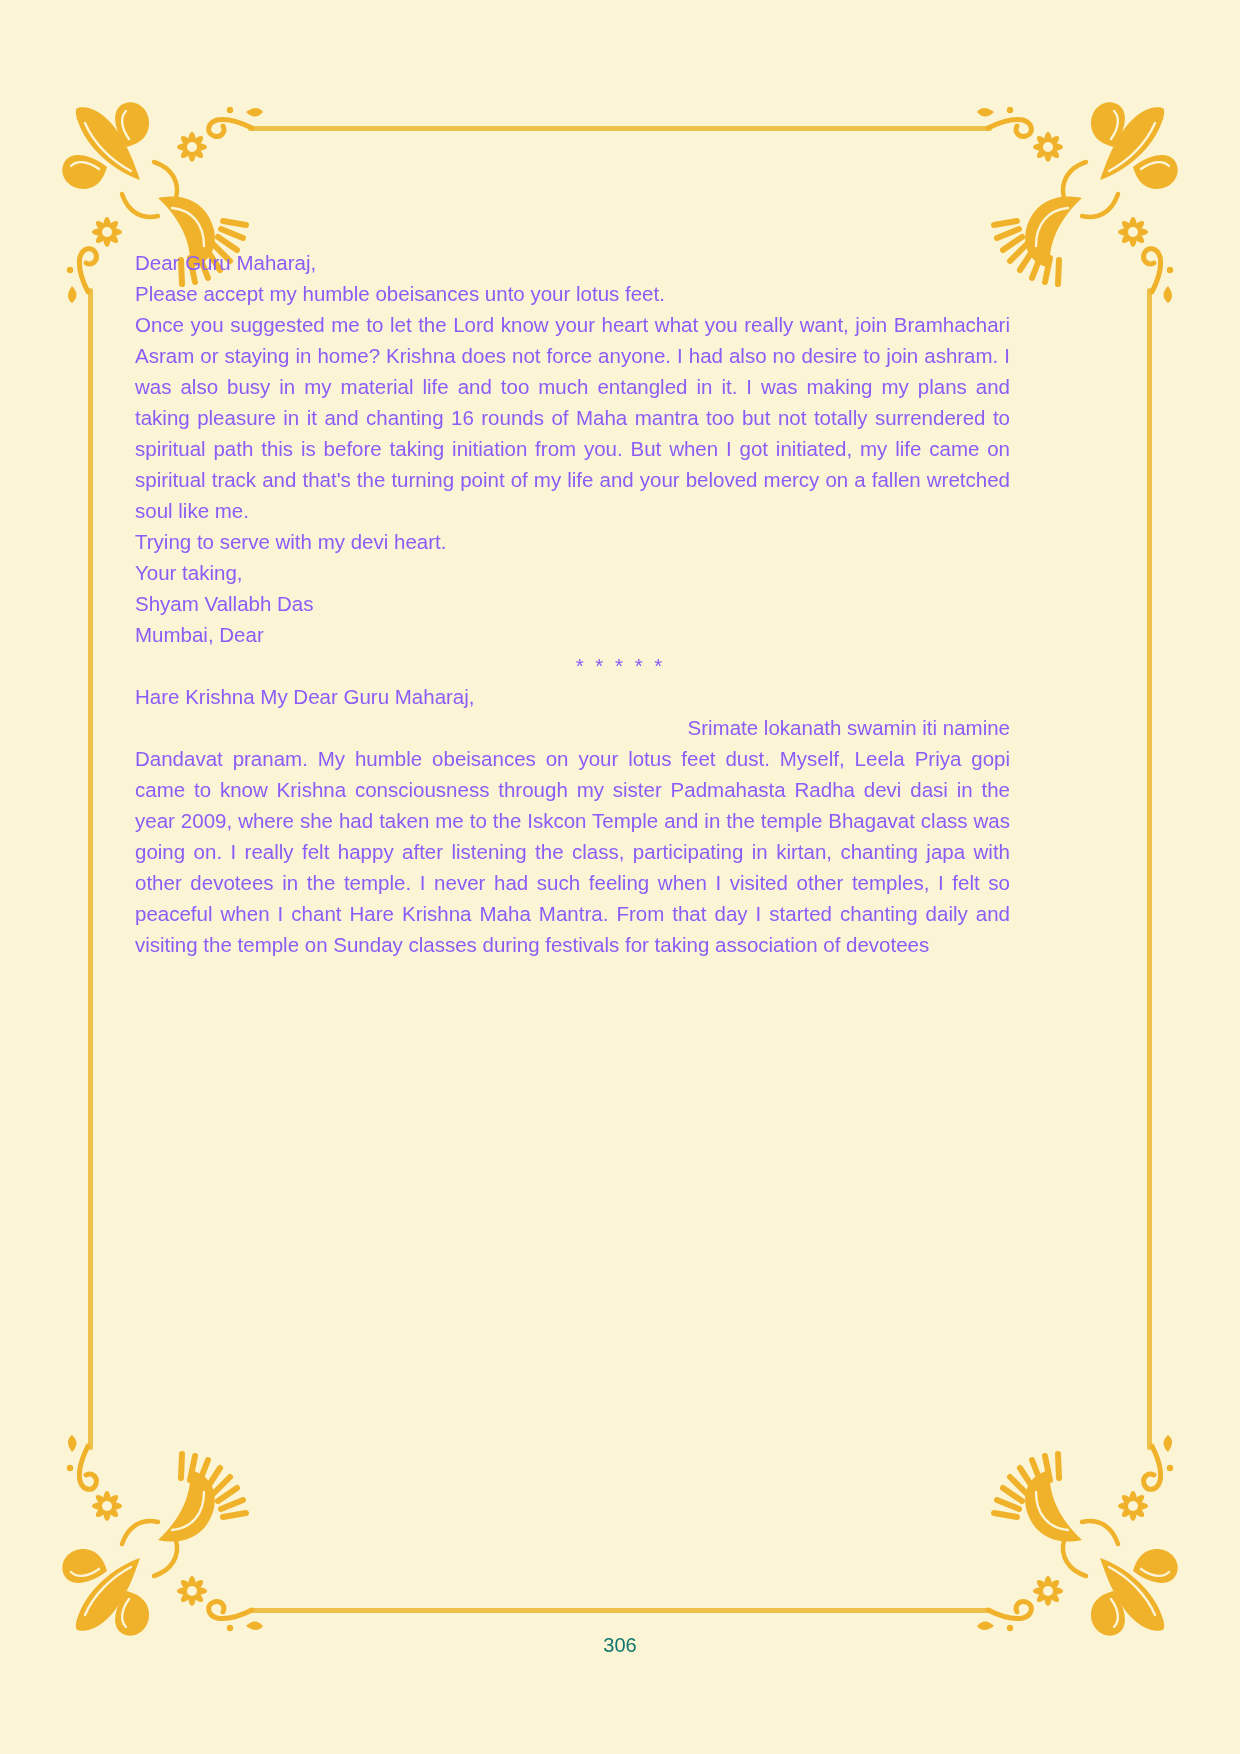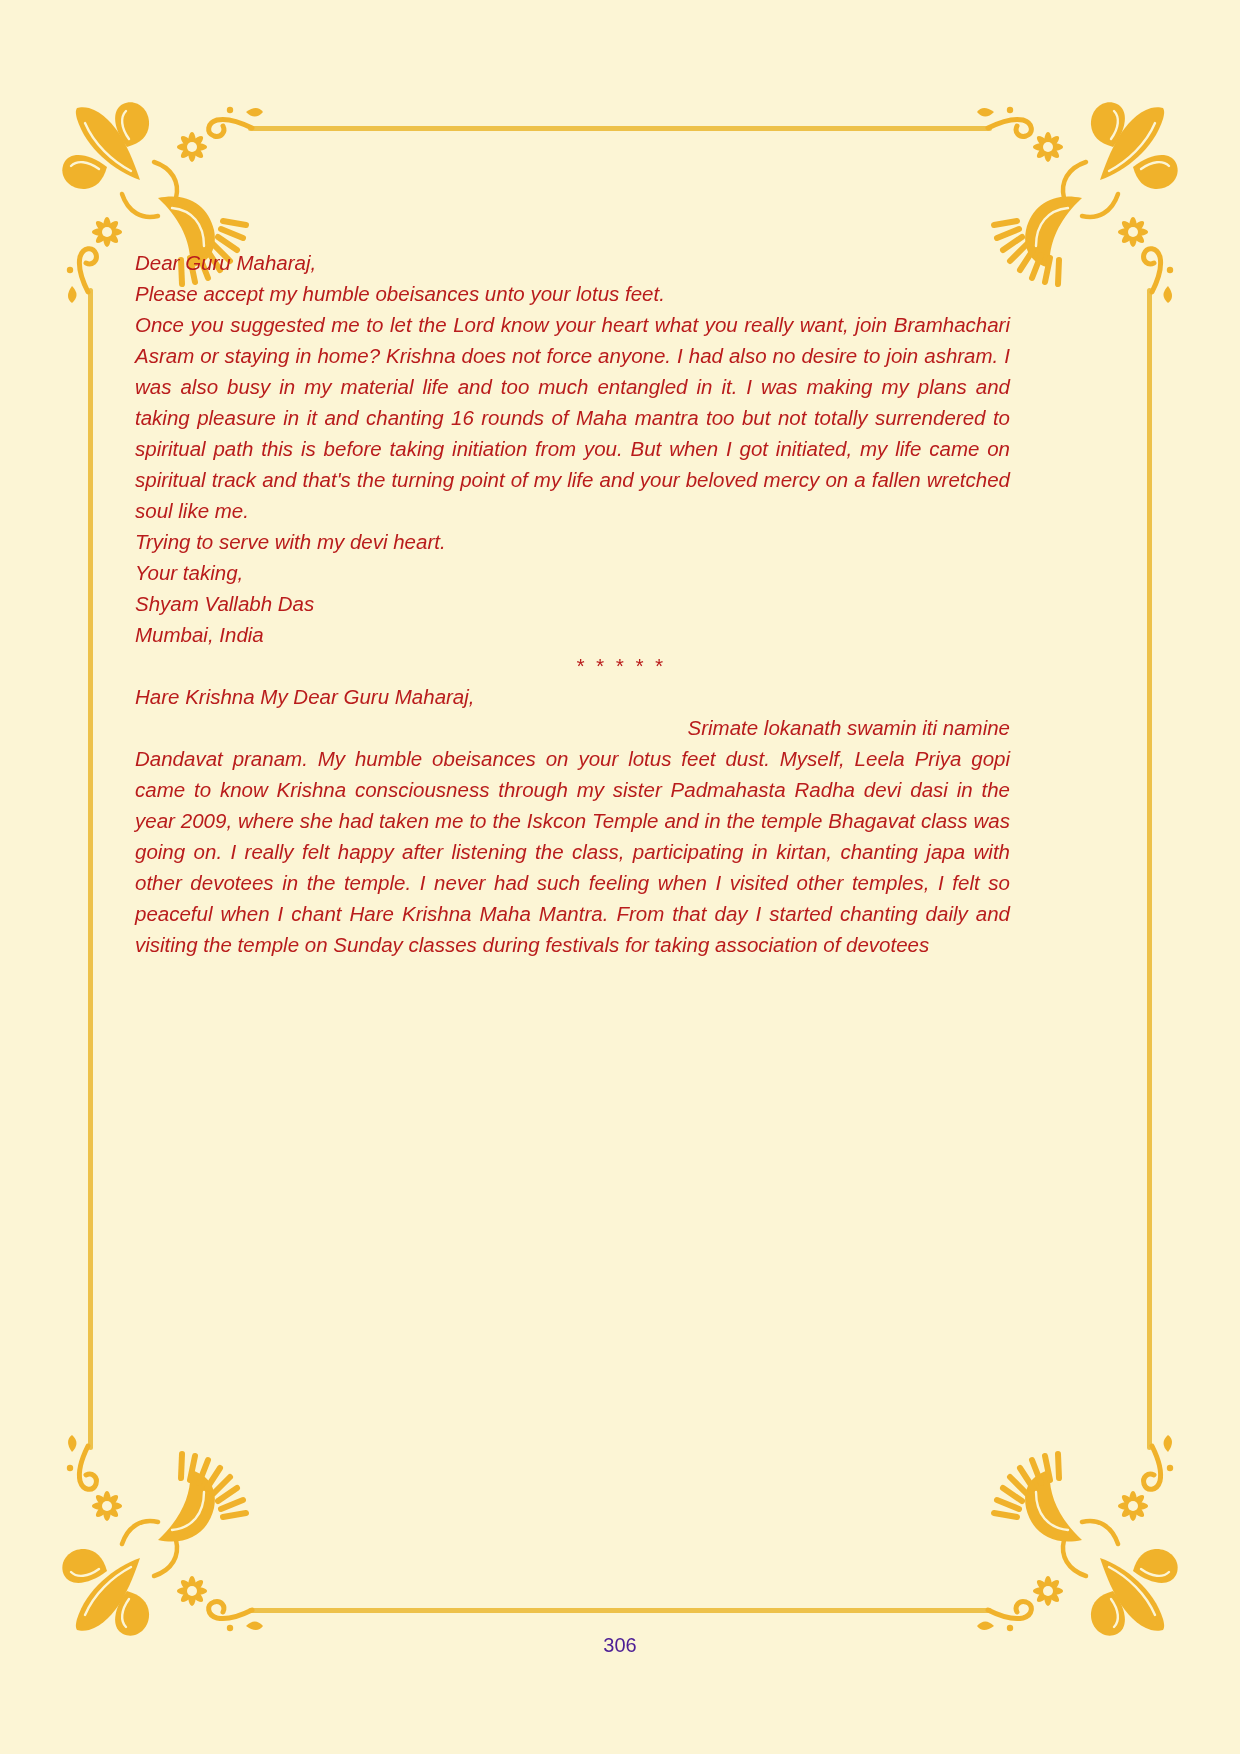--- a/index.html
+++ b/index.html
@@ -24,42 +24,41 @@
   .corner-tr { left: 940px; top: 100px;  transform: scaleX(-1); }
   .corner-bl { left: 60px;  top: 1398px; transform: scaleY(-1); }
   .corner-br { left: 940px; top: 1398px; transform: scale(-1,-1); }
   .f { fill: #F0B22B; }
   
   .content {
     position: absolute;
     left: 135px; top: 0;
     width: 875px;
     padding-top: 247px;
-    color: #b91c1c;
+    color: #8b5cf6;
     font-size: 20.5px;
     line-height: 31px;
-    font-style: italic;
   }
   .content p { margin: 0; }
   .justify { text-align: justify; }
   .m17 { margin-top: 17px; }
   .m18 { margin-top: 18px; text-align: right; }
   .m19 { margin-top: 19px; }
   .m28 { margin-top: 28px; }
   .m64 { margin-top: 64px; }
   .m74 { margin-top: 74px; }
   .m81 { margin-top: 81px; }
   .separator { position: relative; left: 48px; text-align: center; letter-spacing: 3px; }
   .page-number {
     position: absolute;
     top: 1634px; left: 0;
     width: 100%;
     text-align: center;
     font-size: 20px;
-    color: #4c1d95;
+    color: #0f766e;
   }
 </style>
 </head>
 <body>
 
 <svg width="0" height="0" style="position:absolute" aria-hidden="true">
   <defs>
     <g id="daisy">
       <ellipse class="f" rx="4.5" ry="15"></ellipse>
       <ellipse class="f" rx="4.5" ry="15" transform="rotate(45)"></ellipse>
@@ -130,21 +129,21 @@
       <use href="#corner-flourish"></use>
     </svg>
 
   <div class="content">
     <p>Dear Guru Maharaj,</p>
     <p class="m81">Please accept my humble obeisances unto your lotus feet.</p>
     <p class="m19 justify">Once you suggested me to let the Lord know your heart what you really want, join Bramhachari Asram or staying in home? Krishna does not force anyone. I had also no desire to join ashram. I was also busy in my material life and too much entangled in it. I was making my plans and taking pleasure in it and chanting 16 rounds of Maha mantra too but not totally surrendered to spiritual path this is before taking initiation from you. But when I got initiated, my life came on spiritual track and that's the turning point of my life and your beloved mercy on a fallen wretched soul like me.</p>
     <p class="m17">Trying to serve with my devi heart.</p>
     <p class="m74">Your taking,</p>
     <p class="m19">Shyam Vallabh Das</p>
-    <p class="m17">Mumbai, India</p>
+    <p class="m17">Mumbai, Dear</p>
     <p class="m64 separator">* * * * *</p>
     <p class="m74">Hare Krishna My Dear Guru Maharaj,</p>
     <p class="m18">Srimate lokanath swamin iti namine</p>
     <p class="m19 justify">Dandavat pranam. My humble obeisances on your lotus feet dust. Myself, Leela Priya gopi came to know Krishna consciousness through my sister Padmahasta Radha devi dasi in the year 2009, where she had taken me to the Iskcon Temple and in the temple Bhagavat class was going on. I really felt happy after listening the class, participating in kirtan, chanting japa with other devotees in the temple. I never had such feeling when I visited other temples, I felt so peaceful when I chant Hare Krishna Maha Mantra. From that day I started chanting daily and visiting the temple on Sunday classes during festivals for taking association of devotees</p>
   </div>
 
   <div class="page-number">306</div>
 </div>
 
 </body></html>

